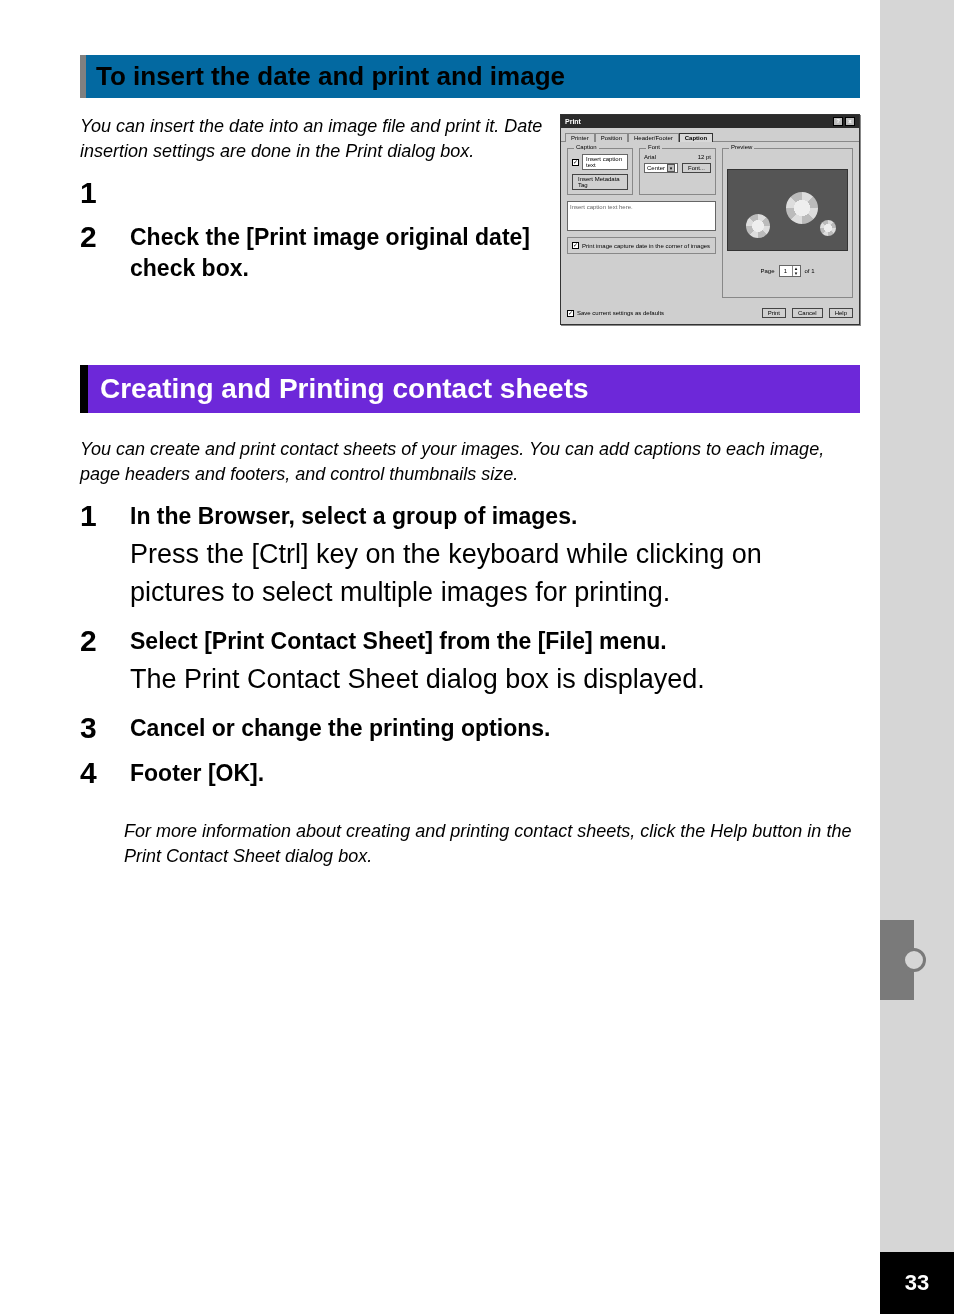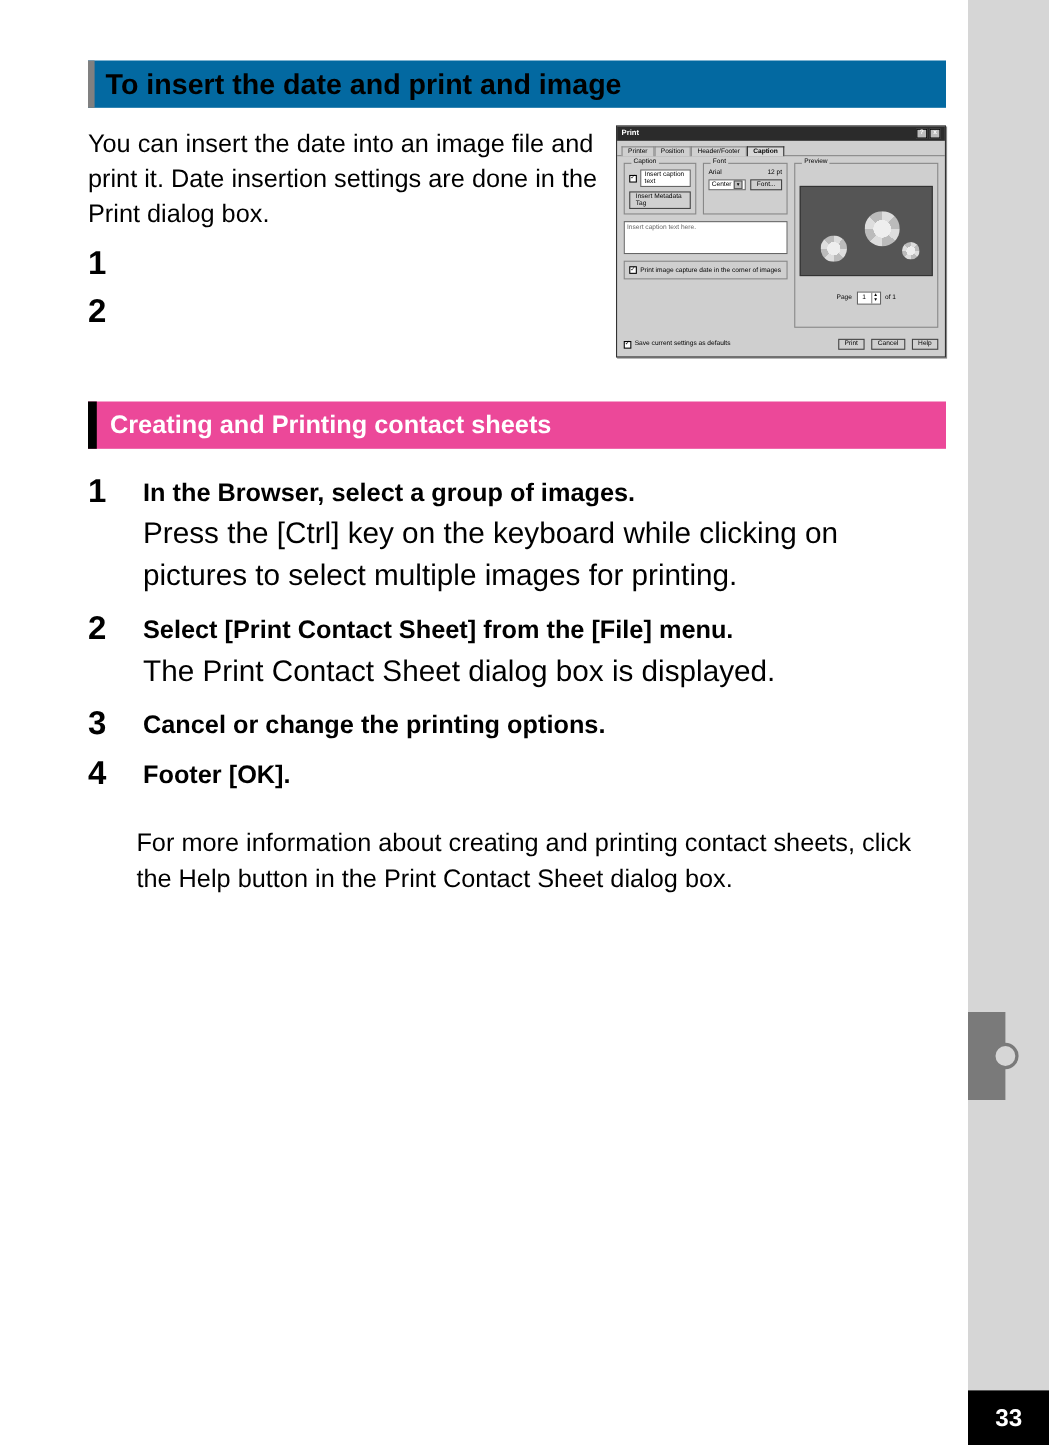--- a/index.html
+++ b/index.html
@@ -39,50 +39,51 @@
     right: -12px;
     top: 28px;
     width: 24px; height: 24px;
     border-radius: 50%;
     background: #d6d6d6;
     border: 3px solid #7a7a7a;
   }
   .pagenum-block {
     position: absolute;
     right: 0; bottom: 0;
-    width: 74px; height: 50px;
+    width: 74px; height: 62px;
     background: #000;
     color: #fff;
     display: flex;
     align-items: center;
     justify-content: center;
     font-size: 22px;
     font-weight: bold;
   }
   .h-sub {
     background: #0369a1;
     border-left: 6px solid #808080;
     padding: 6px 10px;
     font-size: 26px;
     font-weight: bold;
     margin-bottom: 16px;
   }
   .h-section {
-    background: #ec4899;
+    background: #6d28d9;
     color: #fff;
     border-left: 8px solid #000;
     padding: 8px 12px;
-    font-size: 23px;
+    font-size: 28px;
     font-weight: bold;
     margin: 40px 0 24px 0;
   }
   .para {
-    font-size: 23px;
+    font-size: 18px;
     line-height: 1.4;
     margin-bottom: 14px;
+    font-style: italic;
   }
   .col-wrap {
     display: flex;
     gap: 16px;
     align-items: flex-start;
   }
   .col-left { flex: 1 1 auto; }
   .col-right { flex: 0 0 300px; }
   ol.steps {
     list-style: none;
@@ -301,20 +302,23 @@
   <div class="col-wrap">
     <div class="col-left">
       <p class="para">You can insert the date into an image file and print it. Date insertion settings are done in the Print dialog box.</p>
 
       <ol class="steps">
         <li>
           <span class="num">1</span>
         </li>
         <li>
           <span class="num">2</span>
+          <div class="body">
+              <div class="step-head">Check the [Print image original date] check box.</div>
+            </div>
         </li>
       </ol>
     </div>
 
     <div class="col-right">
 
       <div class="dlg">
         <div class="dlg-title">
           <span>Print</span>
           <span class="wbtns">
@@ -390,20 +394,21 @@
           <span class="btn">Print</span>
           <span class="btn">Cancel</span>
           <span class="btn">Help</span>
         </div>
       </div>
     </div>
   </div>
 
   <div class="h-section">Creating and Printing contact sheets</div>
 
+  <p class="para">You can create and print contact sheets of your images. You can add captions to each image, page headers and footers, and control thumbnails size.</p>
 
   <ol class="steps">
     <li>
       <span class="num">1</span>
       <div class="body">
         <div class="step-head">In the Browser, select a group of images.</div>
         <div class="step-desc">Press the [Ctrl] key on the keyboard while clicking on pictures to select multiple images for printing.</div>
       </div>
     </li>
     <li>

